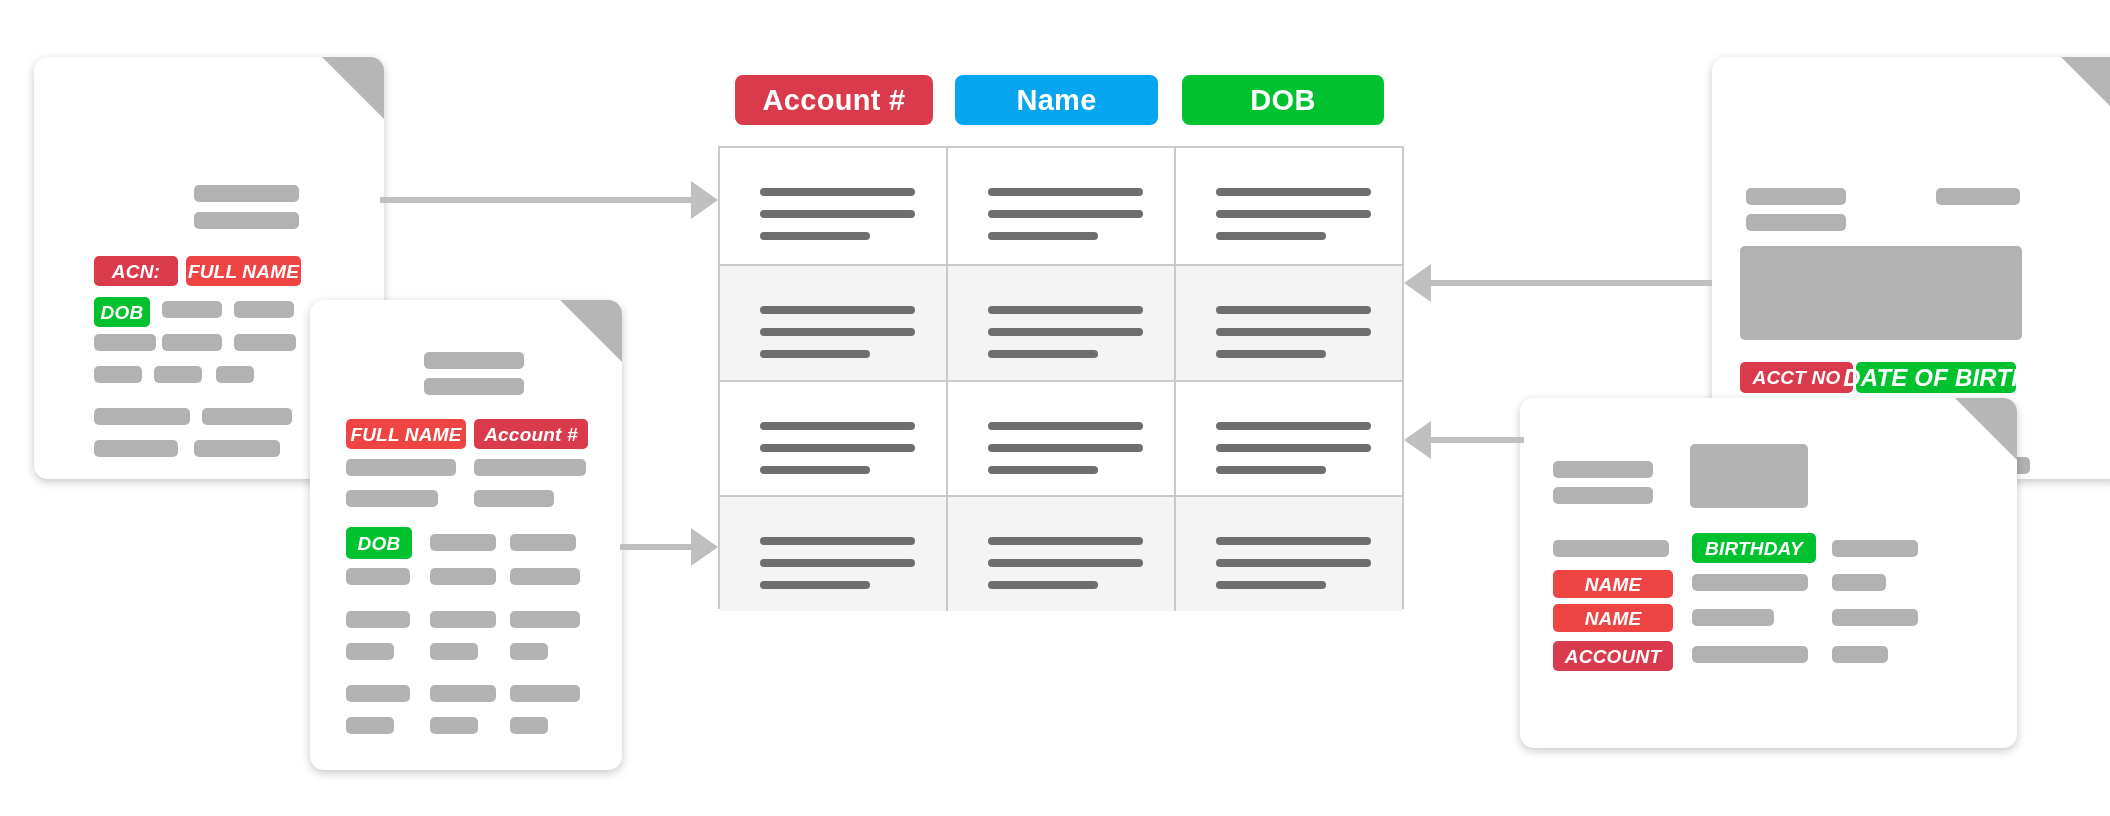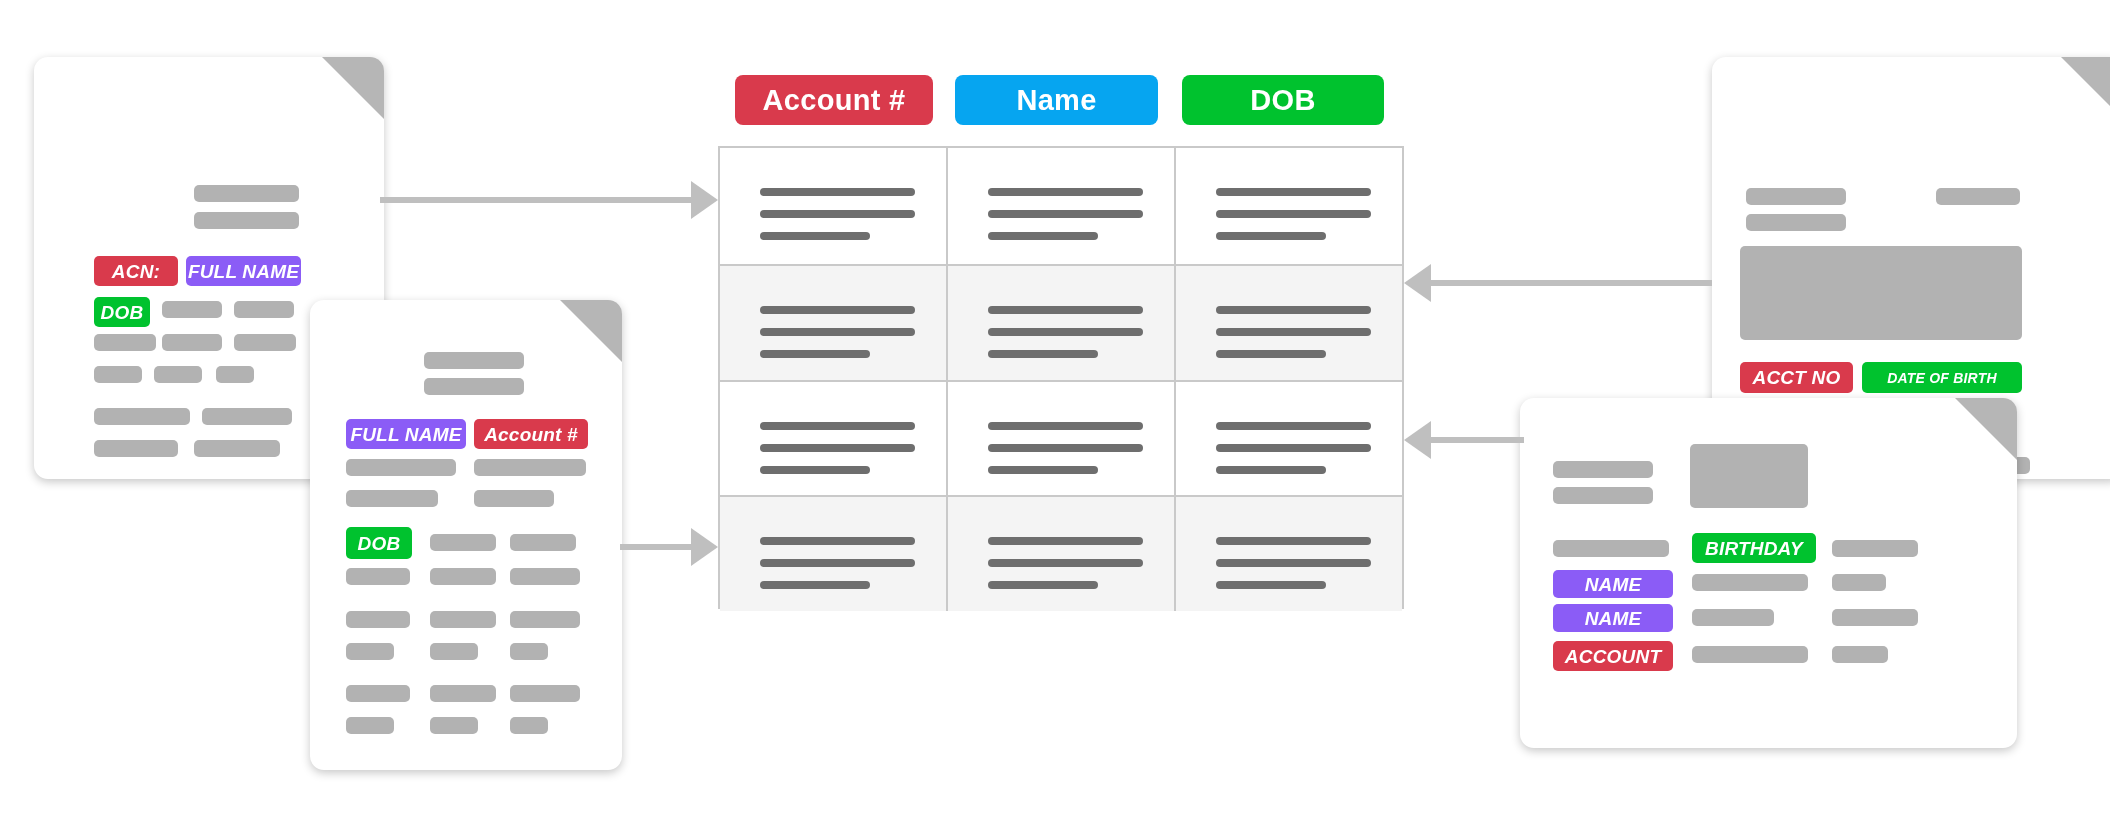--- a/index.html
+++ b/index.html
@@ -54,21 +54,21 @@
     align-items:center;
     justify-content:center;
     color:#ffffff;
     font-weight:bold;
     border-radius:5px;
     white-space:nowrap;
     letter-spacing:.2px;
     line-height:1;
   }
   .tag.red   { background:#d93a4c; }
-  .tag.blue  { background:#8b5cf6; }
+  .tag.blue  { background:#ef4444; }
   .tag.green { background:#00c22e; }
 
   
   .colhead{
     position:absolute;
     display:flex;
     align-items:center;
     justify-content:center;
     color:#ffffff;
     font-weight:bold;
@@ -222,21 +222,21 @@
   <div class="doc" style="left:1712px; top:57px; width:411px; height:422px;">
     <div class="fold"></div>
 
     <div class="bar" style="left:34px;  top:131px; width:100px;"></div>
     <div class="bar" style="left:34px;  top:157px; width:100px;"></div>
     <div class="bar" style="left:224px; top:131px; width:84px;"></div>
 
     <div class="block" style="left:28px; top:189px; width:282px; height:94px;"></div>
 
     <div class="tag red" style="left:28px;  top:305px; width:113px; height:31px; font-size:19px;">ACCT NO</div>
-    <div class="tag green" style="left:150px; top:305px; width:160px; height:31px; font-size:14px;">DATE OF BIRTH</div>
+    <div class="tag green" style="left:144px; top:305px; width:160px; height:31px; font-size:24px;">DATE OF BIRTH</div>
 
     <div class="tag blue" style="left:28px;  top:351px; width:145px; height:31px; font-size:19px;">FIRST, LAST</div>
     <div class="bar" style="left:182px; top:357px; width:108px;"></div>
 
     <div class="bar" style="left:210px; top:400px; width:108px;"></div>
   </div>
 
   <div class="doc" style="left:1520px; top:398px; width:497px; height:350px;">
     <div class="fold"></div>
 

